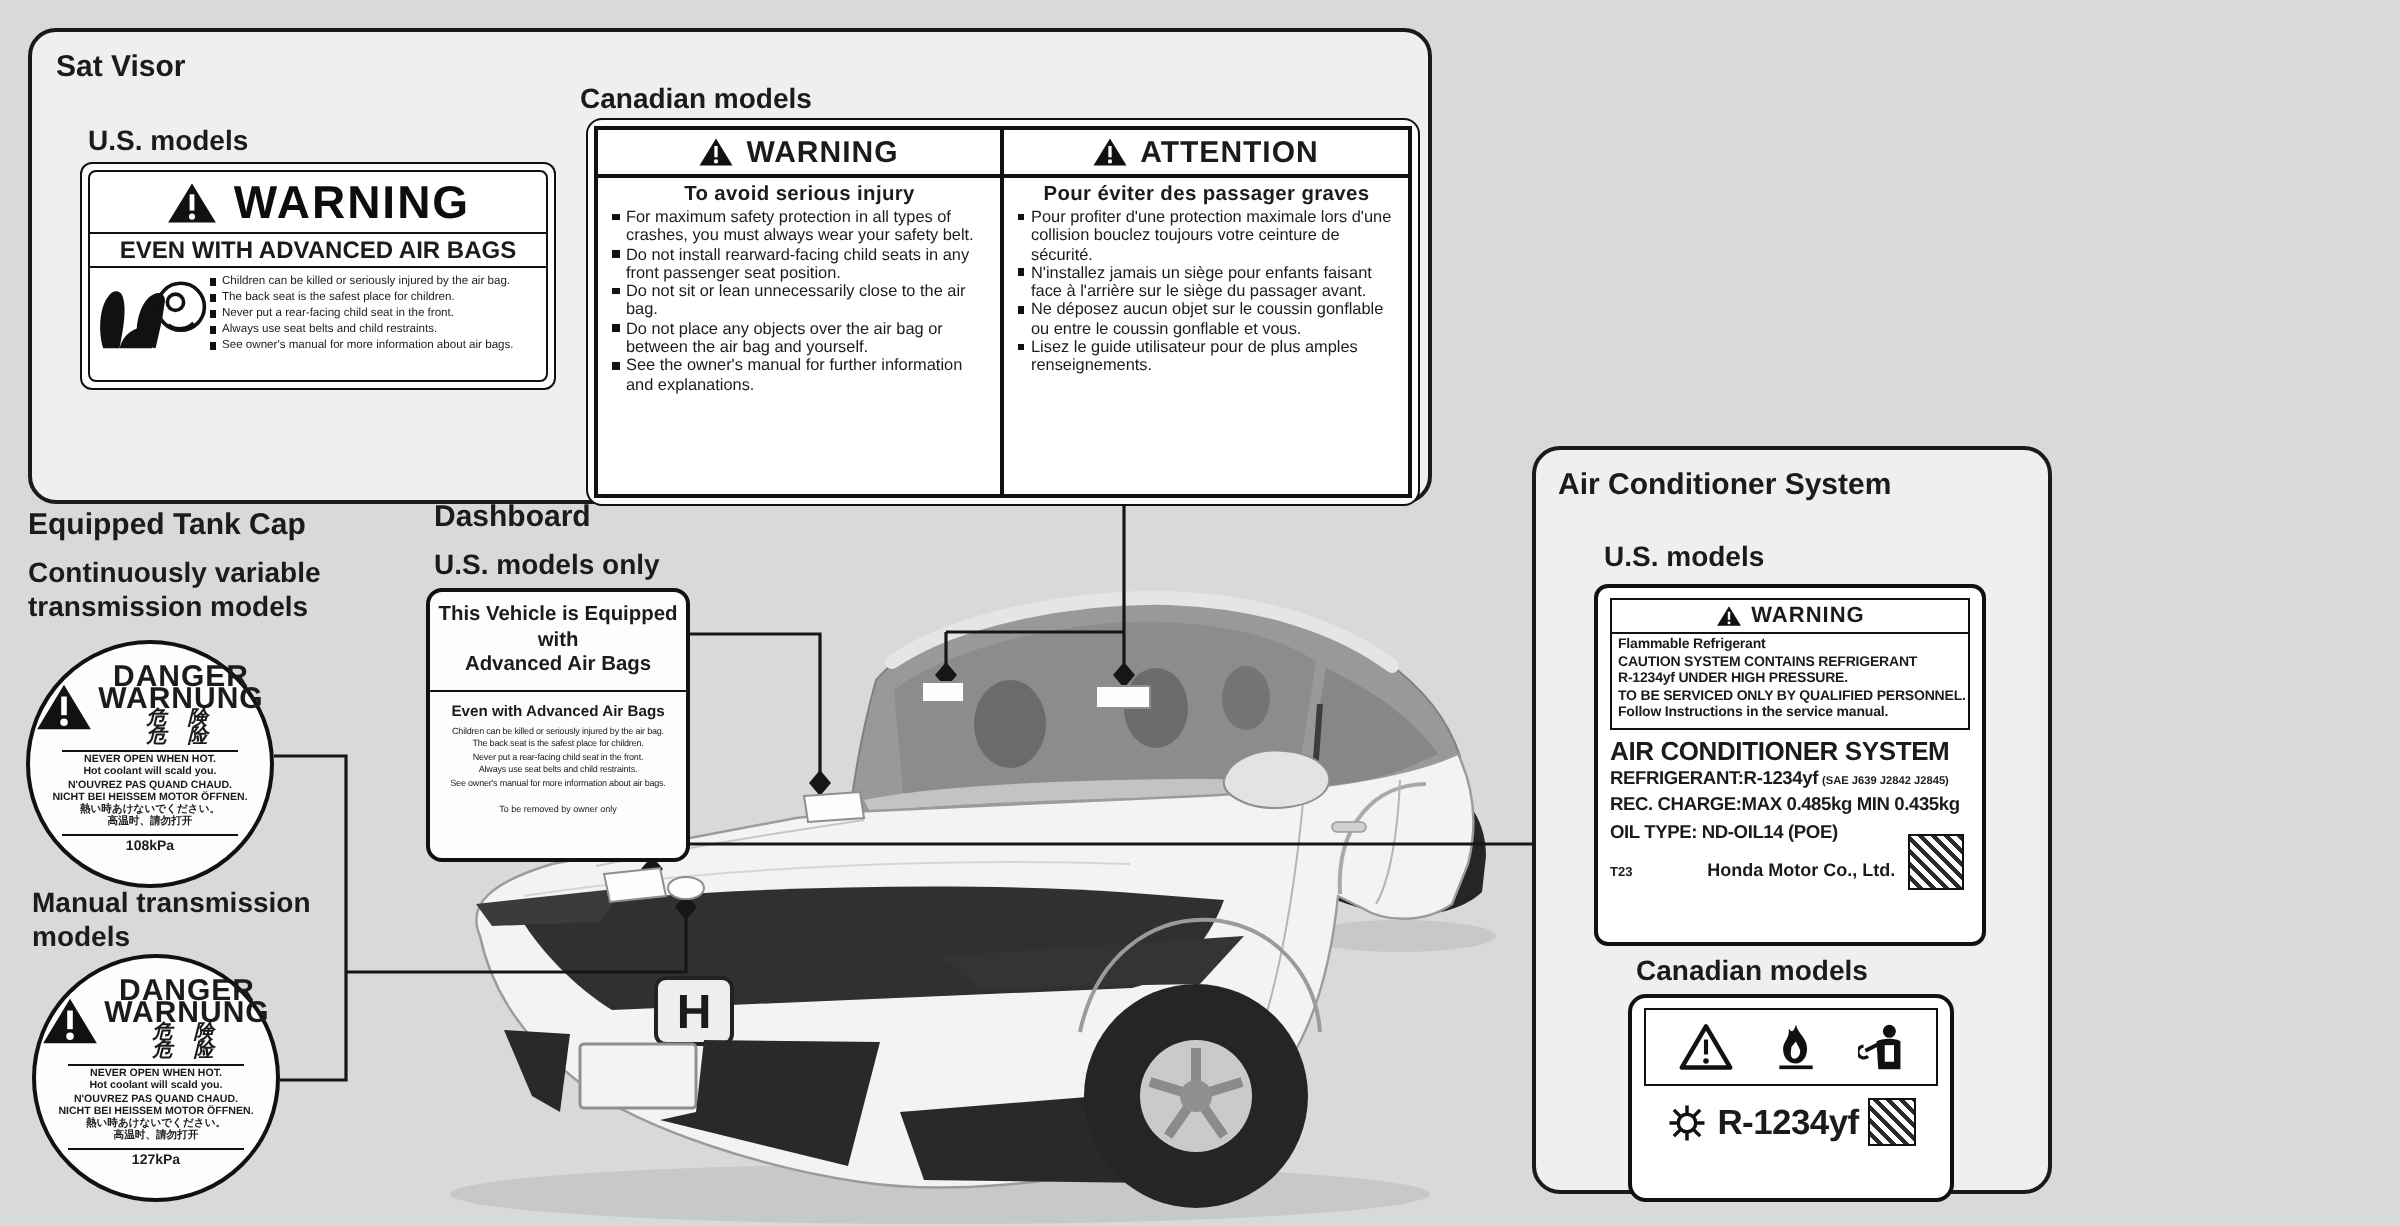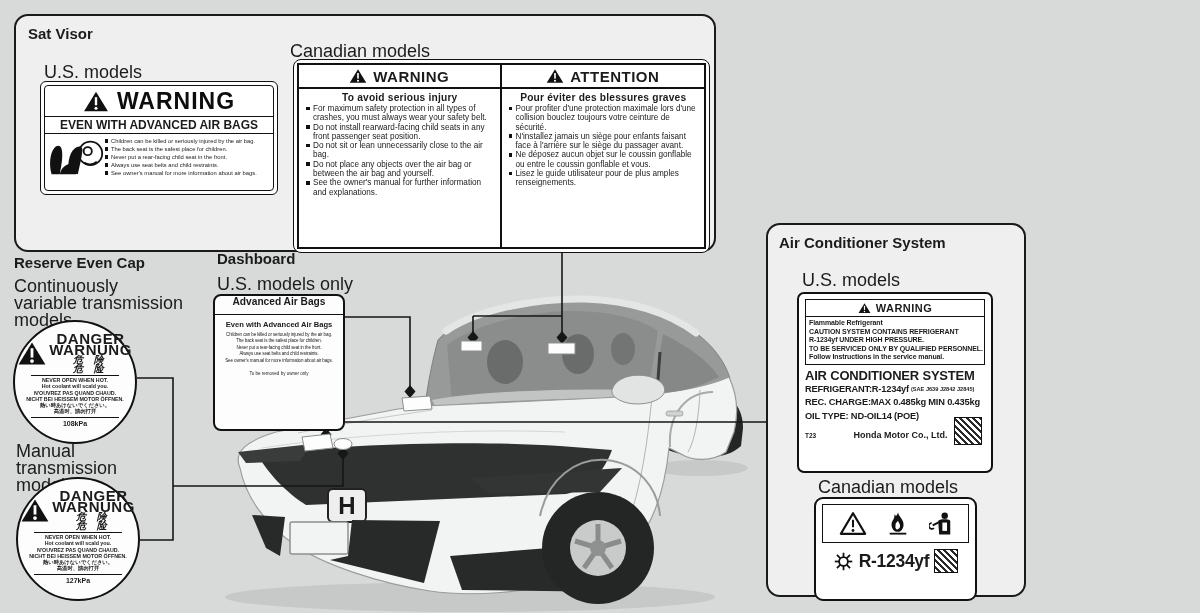--- a/index.html
+++ b/index.html
@@ -4,21 +4,21 @@
 <style>
   html,body{margin:0;padding:0;background:#d8dada;}
   #canvas{position:relative;width:1200px;height:613px;background:#d8dada;overflow:hidden;
           font-family:"Liberation Sans","DejaVu Sans",sans-serif;color:#1b1b1b;}
   .abs{position:absolute;}
   svg{display:block;}
 
   
   .panel{position:absolute;background:#efefef;border:2px solid #1a1a1a;border-radius:14px;}
   .panel-title{font-size:15px;font-weight:600;}
-  .subhead{font-size:18px;font-weight:400;}
+  .subhead{font-size:14px;font-weight:700;}
 
   
   .usvisor{position:absolute;background:#fdfdfd;border:1.5px solid #111;border-radius:6px;padding:3px;}
   .usvisor-in{border:1px solid #111;border-radius:4px;height:100%;box-sizing:border-box;background:#fff;}
   .usvisor-head{display:flex;align-items:center;justify-content:center;gap:8px;padding:2px 0 1px;}
   .usvisor-head span{font-size:23px;font-weight:800;letter-spacing:1px;color:#0d0d0d;}
   .rule{border-top:1px solid #111;}
   .usvisor-sub{font-size:12px;font-weight:600;text-align:center;padding:1px 0;}
   .usvisor-body{display:flex;align-items:center;padding:2px 3px;}
   .usvisor-bullets{flex:1;min-width:0;}
@@ -60,21 +60,21 @@
 
   
   .aclabel{position:absolute;background:#fff;border:2px solid #111;border-radius:7px;
            box-sizing:border-box;padding:5px 6px;}
   .acwarnbox{border:1.5px solid #111;}
   .acwarn-head{display:flex;align-items:center;justify-content:center;gap:5px;height:16px;
                border-bottom:1.5px solid #111;font-size:11px;font-weight:800;letter-spacing:.5px;}
   .acwarn-lines{padding:2px 3px;}
   .acw-line{font-size:7px;line-height:8.6px;font-weight:700;white-space:nowrap;letter-spacing:-.1px;}
   .acsys{font-size:13px;font-weight:800;margin-top:3px;white-space:nowrap;letter-spacing:-.2px;}
-  .acrow{display:flex;align-items:center;gap:2px;margin-top:1.5px;}
+  .acrow{display:flex;align-items:flex-end;gap:2px;margin-top:1.5px;}
   .acmain{font-size:9.3px;font-weight:700;white-space:nowrap;letter-spacing:-.2px;}
   .acsae{font-size:5.6px;font-weight:700;white-space:nowrap;}
   .acbottom{display:flex;align-items:baseline;margin-top:9px;}
   .accode{font-size:6.5px;font-weight:600;}
   .accompany{flex:1;text-align:center;font-size:9px;font-weight:700;}
   .hatch{background:repeating-linear-gradient(45deg,#fff 0 2.6px,#2a2a2a 2.6px 4.6px);
          border:1.5px solid #111;}
   .achatch{position:absolute;right:9px;bottom:26px;width:26px;height:26px;}
 
   .calabel{position:absolute;background:#fff;border:2px solid #111;border-radius:9px;
@@ -241,51 +241,52 @@
         <div class="cacol fr">
           <div class="cacol-head">
             <svg width="18" height="16" viewBox="0 0 24 21">
               <path d="M12,1.5 L23,19.5 L1,19.5 Z" fill="#111"></path>
               <rect x="10.9" y="6.5" width="2.2" height="7.5" fill="#fff"></rect>
               <circle cx="12" cy="16.8" r="1.4" fill="#fff"></circle>
             </svg>
             <span>ATTENTION</span>
           </div>
           <div class="cacol-body">
-            <div class="calead">Pour éviter des blessures graves</div>
+            <div class="calead">Pour éviter des passager graves</div>
             <div>
                 <div class="ca-bullet">Pour profiter d'une protection maximale lors d'une collision bouclez toujours votre ceinture de sécurité.</div>
                 <div class="ca-bullet">N'installez jamais un siège pour enfants faisant face à l'arrière sur le siège du passager avant.</div>
                 <div class="ca-bullet">Ne déposez aucun objet sur le coussin gonflable ou entre le coussin gonflable et vous.</div>
                 <div class="ca-bullet">Lisez le guide utilisateur pour de plus amples renseignements.</div>
               </div>
           </div>
         </div>
       </div>
     </div>
   </div>
 
   <div class="panel-title abs" style="left:217px;top:250px;">Dashboard</div>
   <div class="subhead abs" style="left:217px;top:274px;">U.S. models only</div>
 
   <div class="dashlabel" style="left:213px;top:294px;width:132px;height:137px;">
+    <div class="t1">This Vehicle is Equipped with</div>
     <div class="t2">Advanced Air Bags</div>
     <div class="drule"></div>
     <div class="h">Even with Advanced Air Bags</div>
     <div>
         <div class="dash-line">Children can be killed or seriously injured by the air bag.</div>
         <div class="dash-line">The back seat is the safest place for children.</div>
         <div class="dash-line">Never put a rear-facing child seat in the front.</div>
         <div class="dash-line">Always use seat belts and child restraints.</div>
         <div class="dash-line">See owner's manual for more information about air bags.</div>
       </div>
     <div class="foot">To be removed by owner only</div>
   </div>
 
-  <div class="panel-title abs" style="left:14px;top:254px;">Reserve Even Cap</div>
+  <div class="panel-title abs" style="left:14px;top:254px;">Equipped Tank Cap</div>
   <div class="subhead abs" style="left:14px;top:278px;width:170px;line-height:17px;">Continuously variable transmission models</div>
 
   <div class="cap" style="left:13px;top:320px;">
     <div class="cap-top">
       <svg width="28" height="25" viewBox="0 0 24 21">
         <path d="M12,1 L23.5,20 L0.5,20 Z" fill="#111"></path>
         <rect x="10.8" y="6" width="2.4" height="8" fill="#fff"></rect>
         <circle cx="12" cy="17" r="1.6" fill="#fff"></circle>
       </svg>
       <div class="cap-words">

